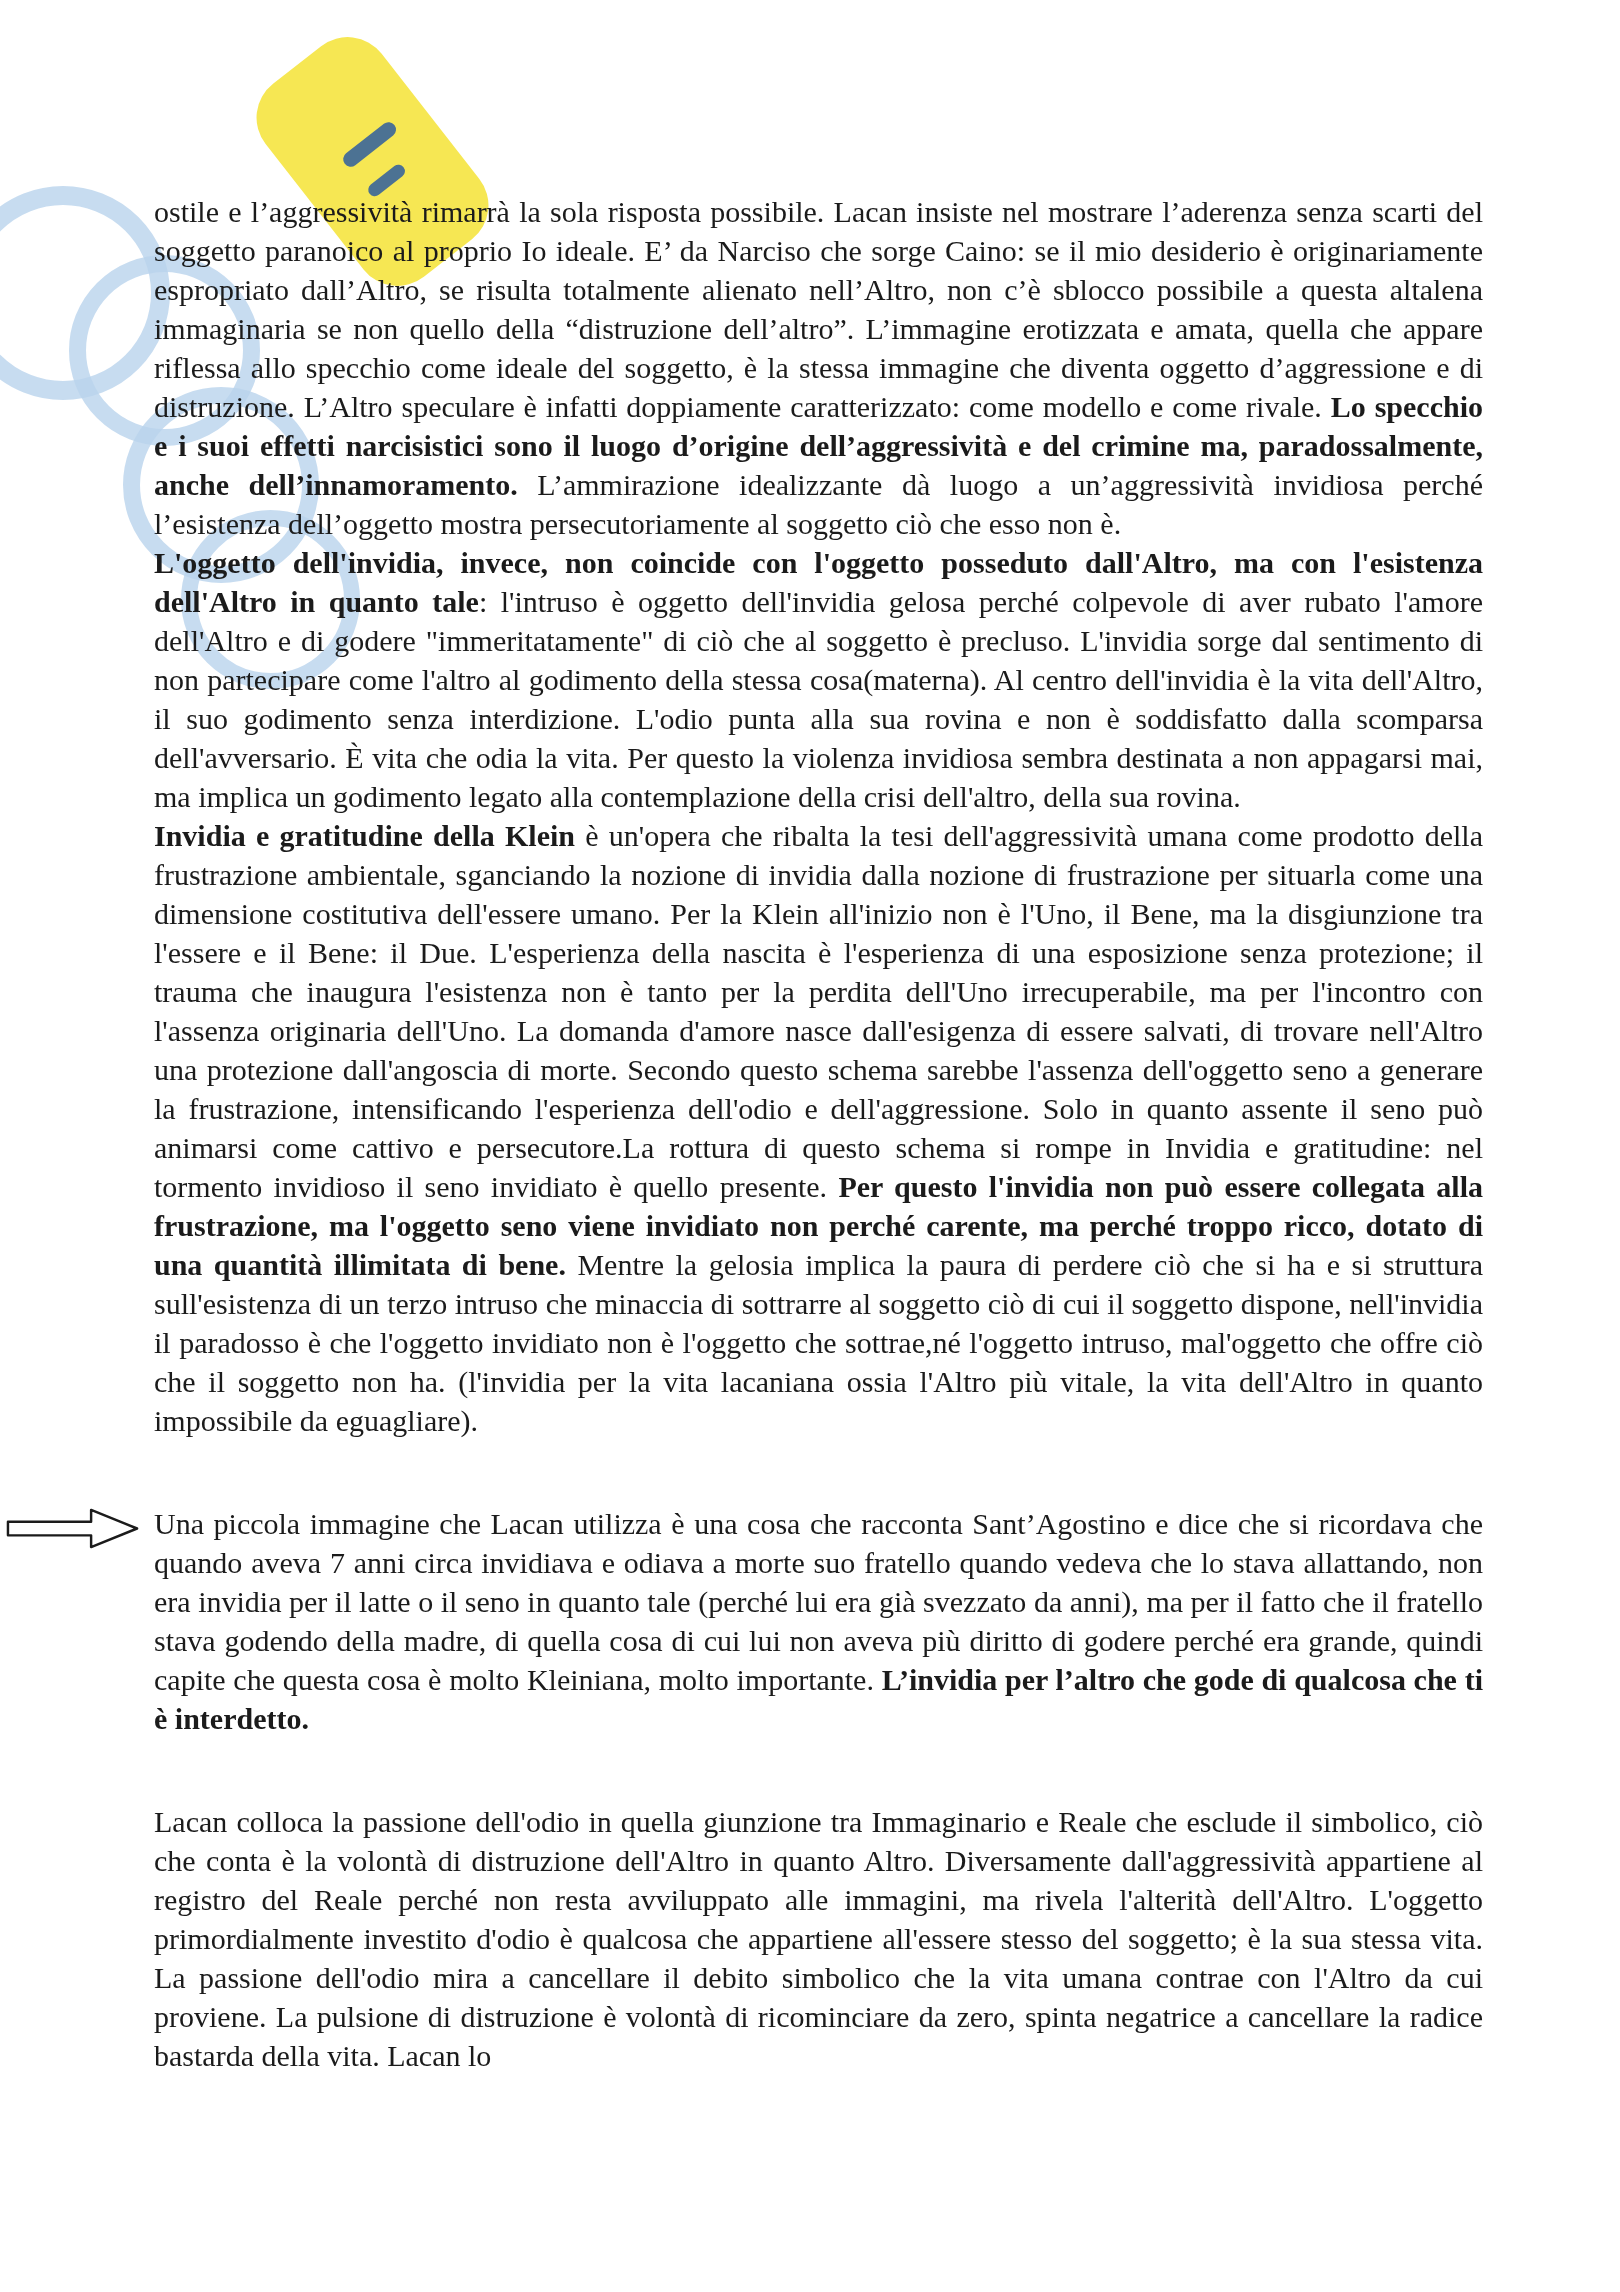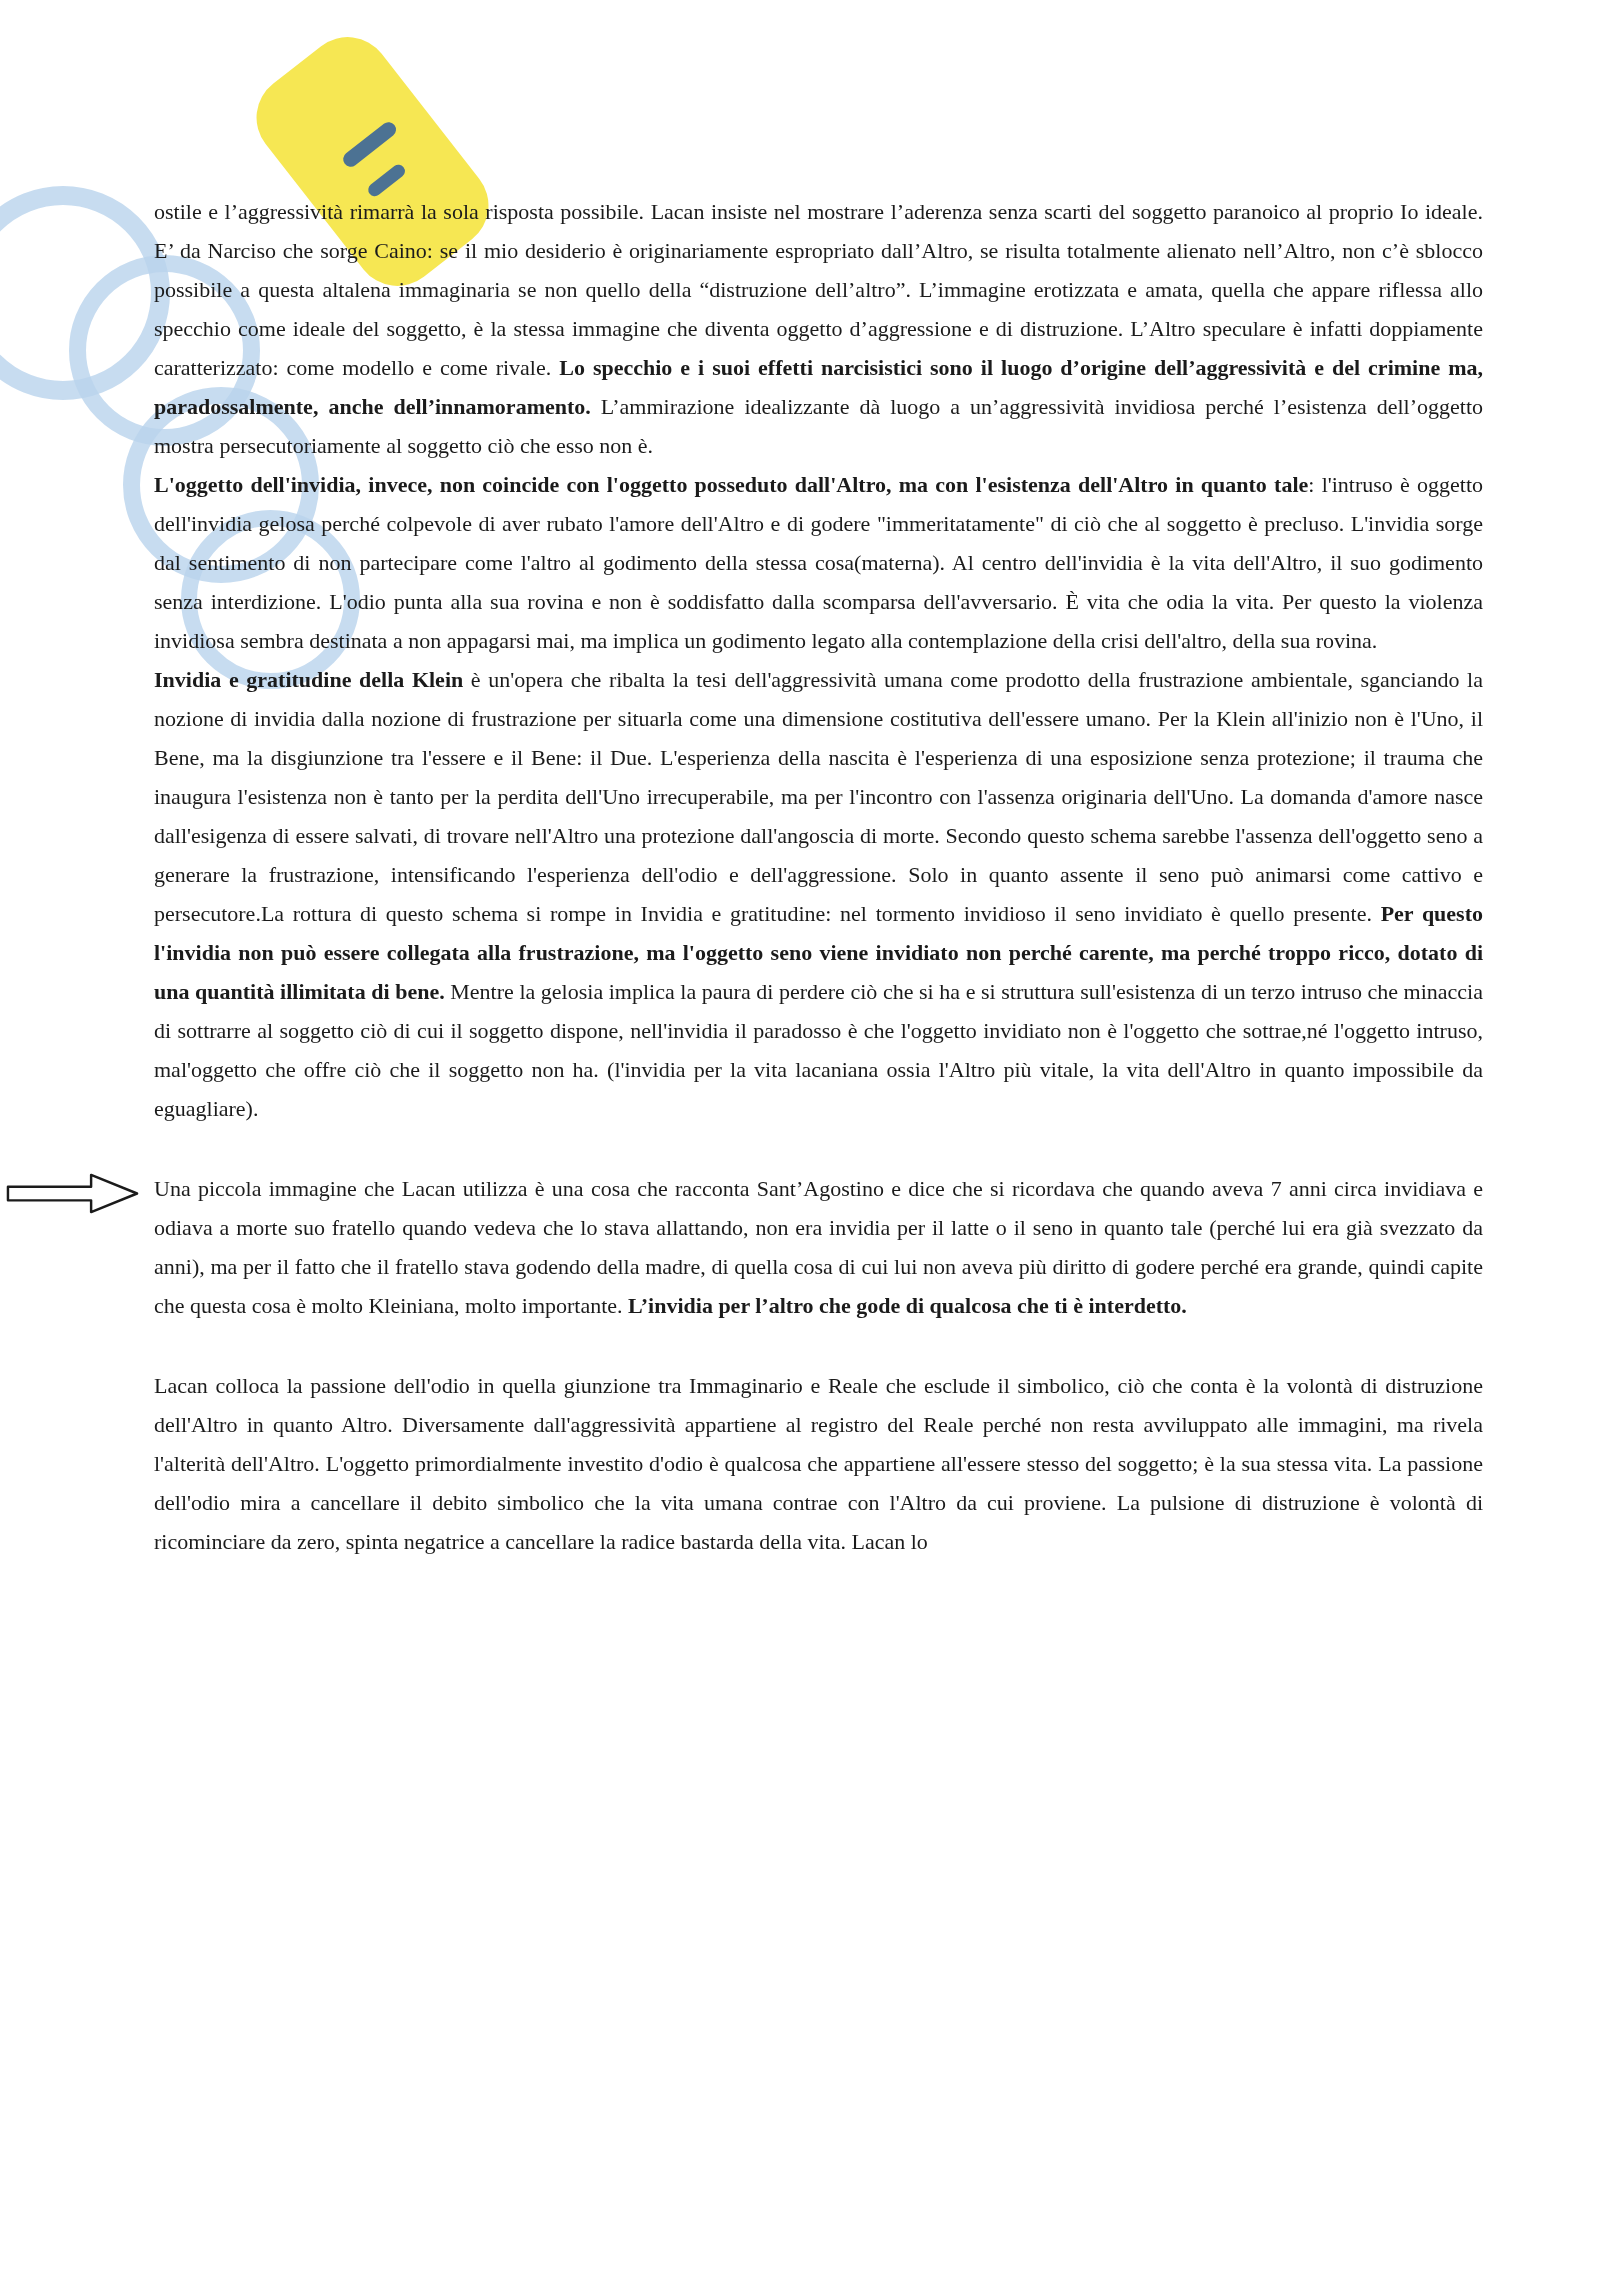--- a/index.html
+++ b/index.html
@@ -70,31 +70,31 @@
   .wm-ring.r3 { left: 123px; top: 387px; width: 162px; height: 162px; border-width: 17.6px; }
   .wm-ring.r4 { left: 181px; top: 510px; width: 147px; height: 147px; border-width: 16.7px; }
 
   
   .text-body {
     position: absolute;
     z-index: 2;
     left: 154px;
     top: 192px;
     width: 1329px;
-    font-size: 22px;
+    font-size: 30px;
     line-height: 39px;
     color: #1b1b1b;
     text-align: justify;
   }
   .text-body p {
     margin: 0;
     position: relative;
   }
   .text-body p.spaced {
-    margin-top: 41px;
+    margin-top: 64px;
   }
   .text-body b {
     font-weight: bold;
   }
   
   .margin-arrow {
     position: absolute;
     left: -149px;
     top: 2px;
     width: 137px;

